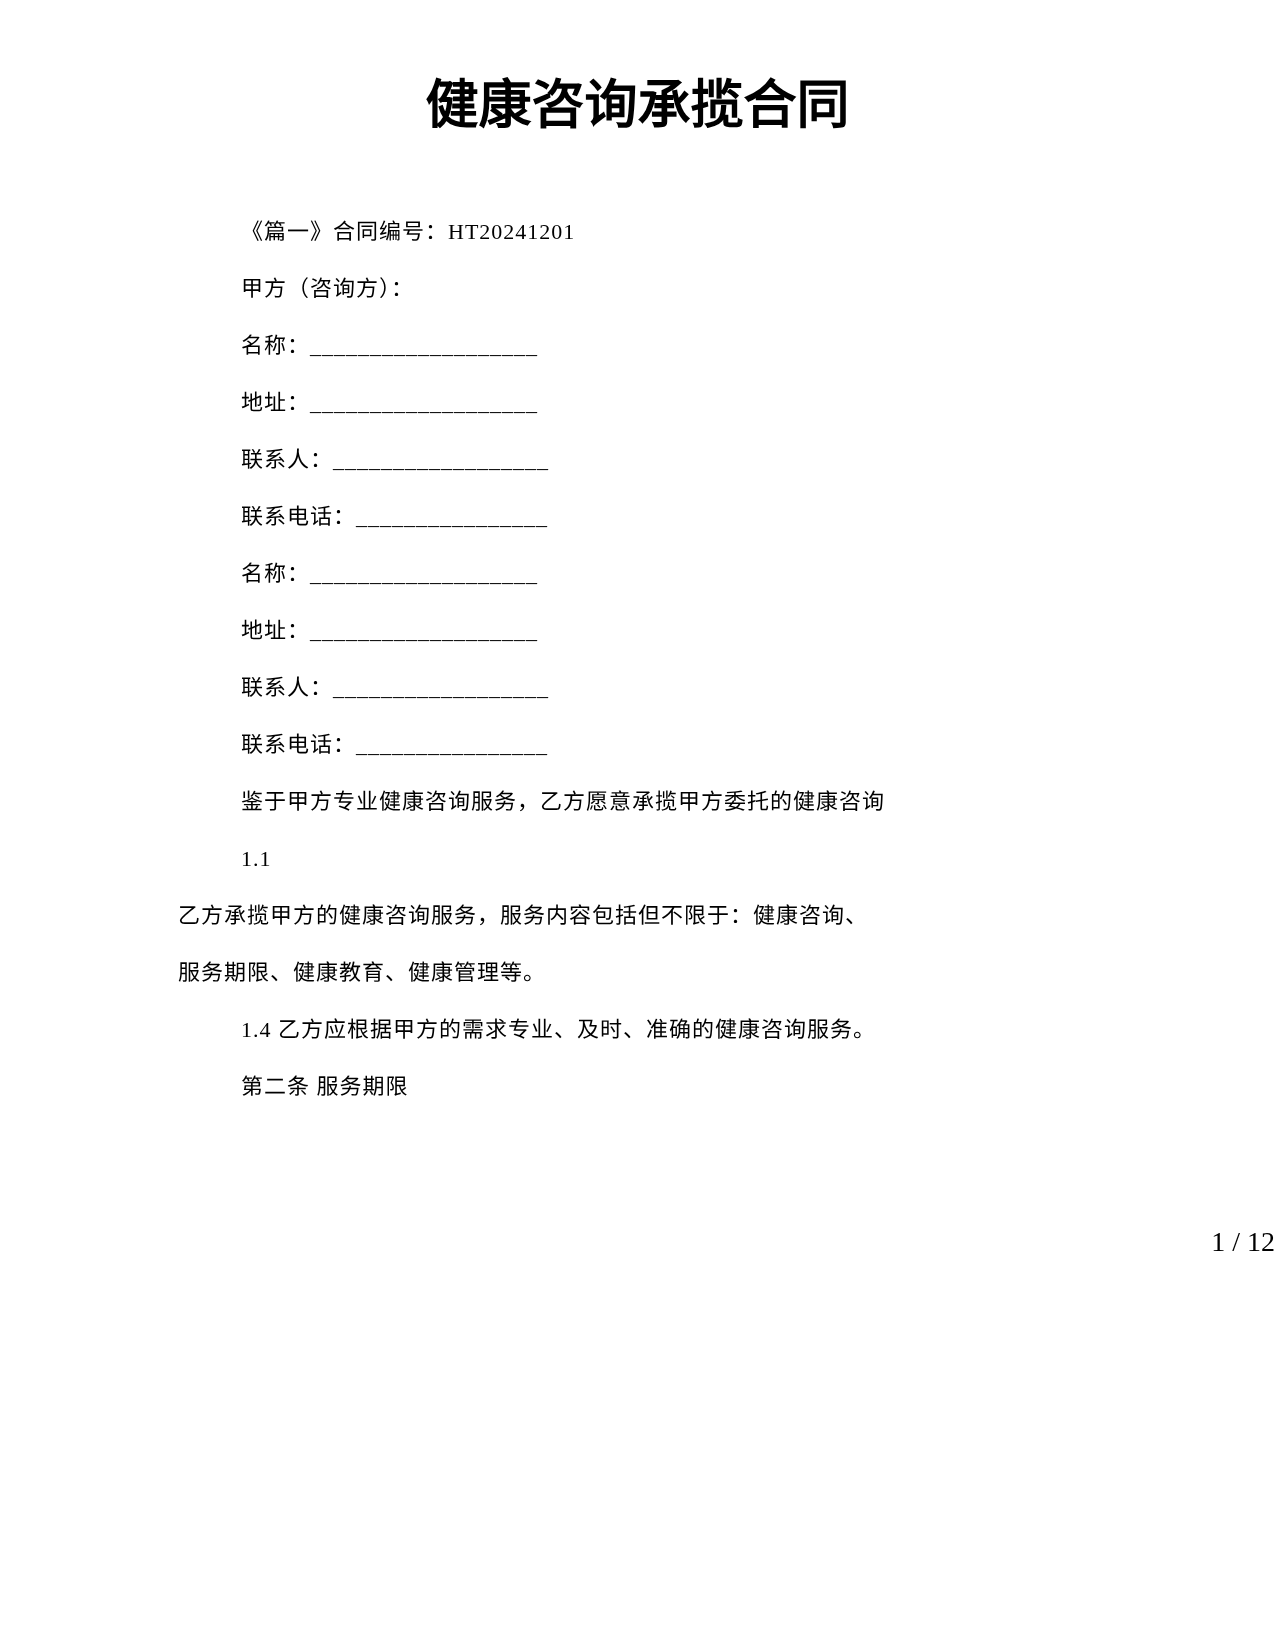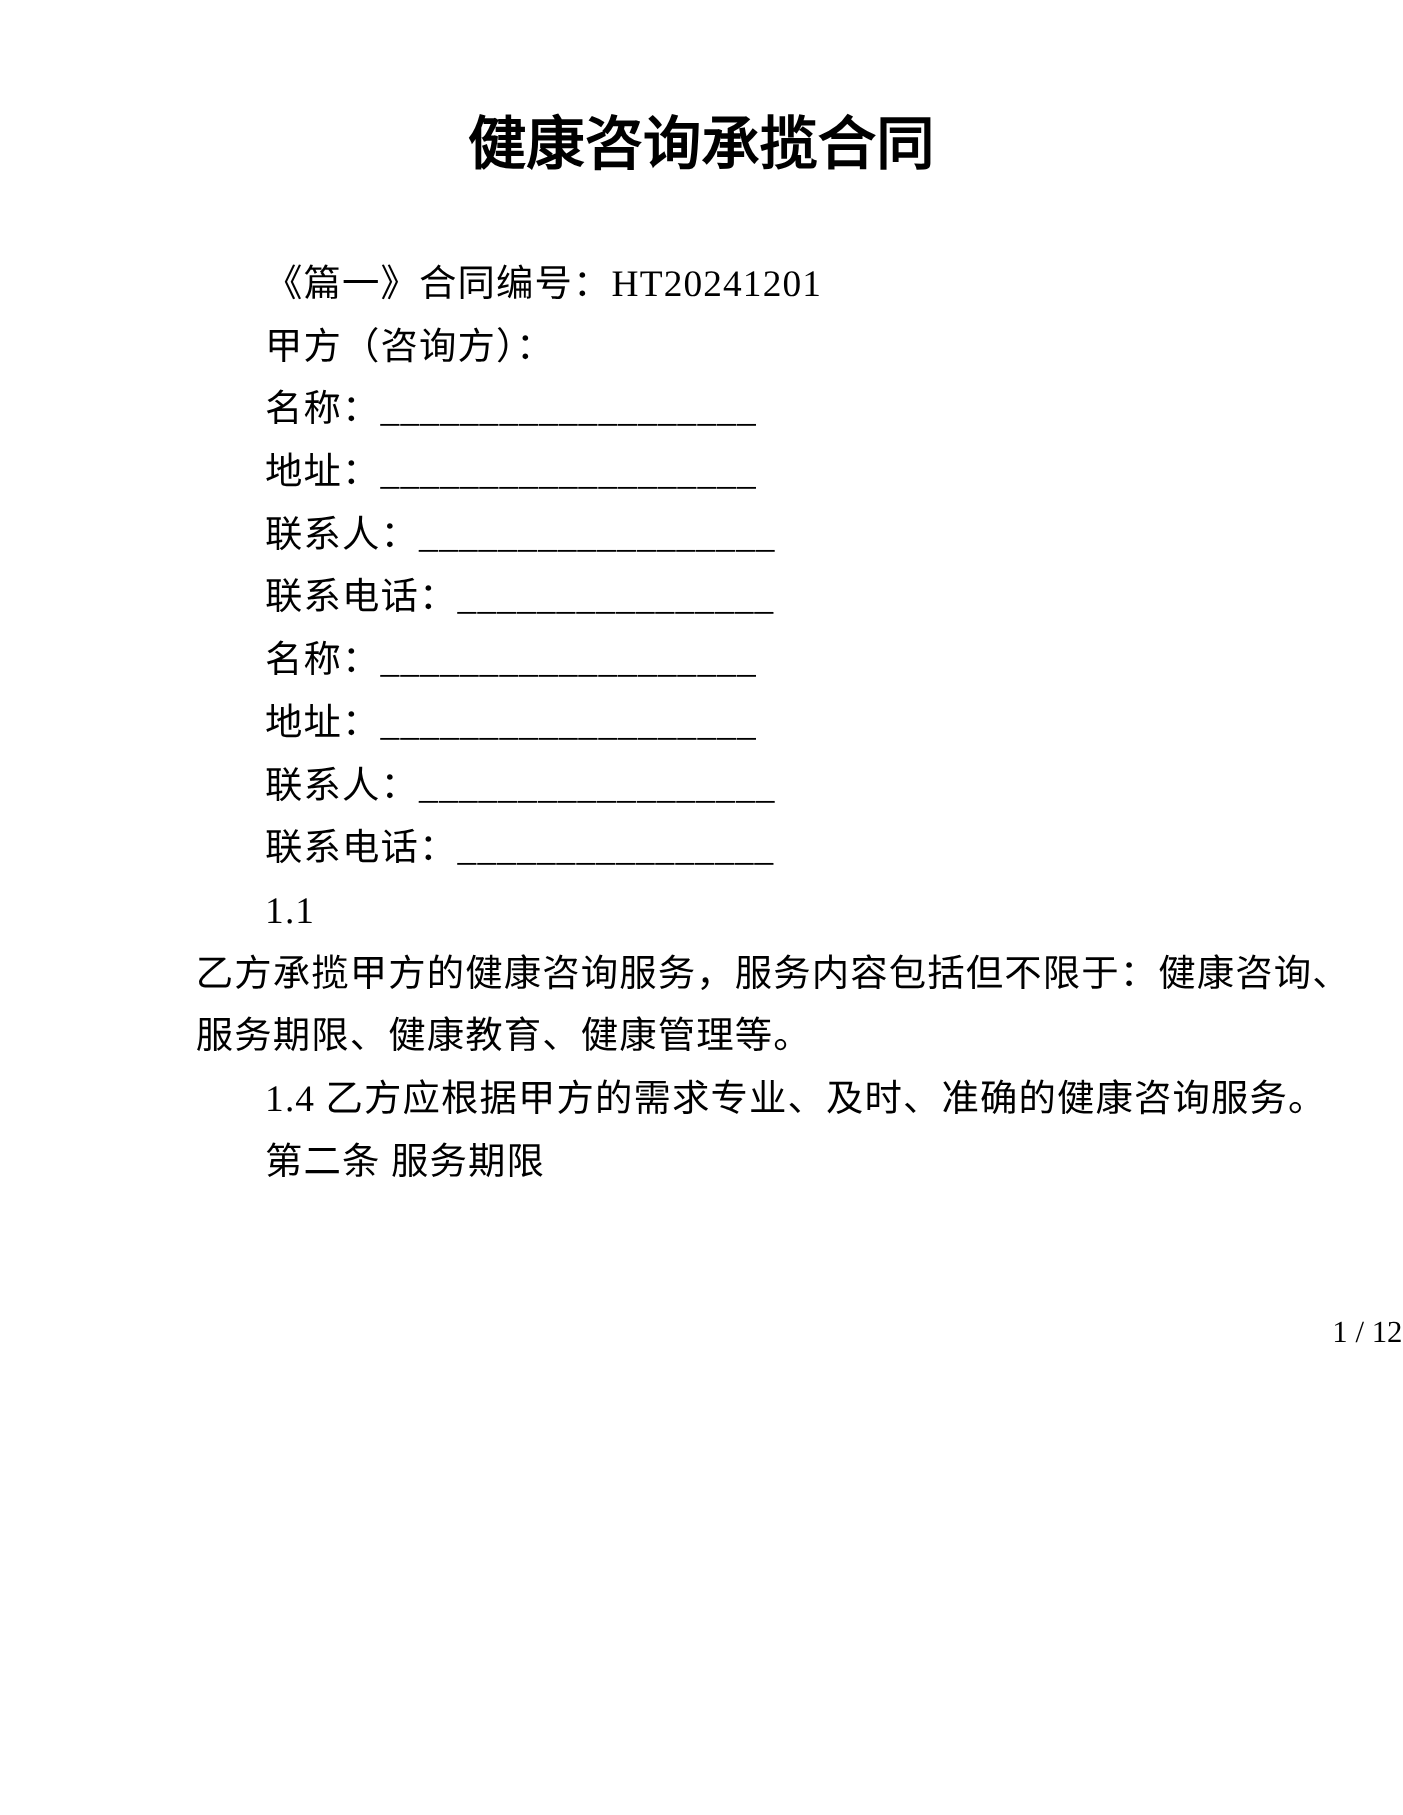--- a/index.html
+++ b/index.html
@@ -14,34 +14,34 @@
     font-family: "Liberation Serif", "DejaVu Serif", serif;
     overflow: hidden;
   }
   .page {
     position: relative;
     width: 1275px;
     height: 1650px;
     background: #ffffff;
   }
   .doc-title {
-    padding-top: 100px;
+    padding-top: 73px;
     text-align: center;
     font-size: 53px;
     font-weight: 700;
     line-height: 64px;
     white-space: nowrap;
   }
   .body-lines {
     margin-top: 66px;
   }
   .line {
     height: 57px;
     line-height: 57px;
-    font-size: 34px;
+    font-size: 22px;
     margin-left: 178px;
     margin-right: 40px;
     white-space: nowrap;
     letter-spacing: 1px;
   }
   .line.indent {
     margin-left: 241px;
   }
   .page-footer {
     margin-top: 98px;
@@ -61,20 +61,21 @@
     <div class="line indent">《篇一》合同编号：HT20241201</div>
     <div class="line indent">甲方（咨询方）：</div>
     <div class="line indent">名称：___________________</div>
     <div class="line indent">地址：___________________</div>
     <div class="line indent">联系人：__________________</div>
     <div class="line indent">联系电话：________________</div>
     <div class="line indent">名称：___________________</div>
     <div class="line indent">地址：___________________</div>
     <div class="line indent">联系人：__________________</div>
     <div class="line indent">联系电话：________________</div>
+    <div class="line indent">鉴于甲方专业健康咨询服务，乙方愿意承揽甲方委托的健康咨询</div>
     <div class="line indent">1.1</div>
     <div class="line">乙方承揽甲方的健康咨询服务，服务内容包括但不限于：健康咨询、</div>
     <div class="line">服务期限、健康教育、健康管理等。</div>
     <div class="line indent">1.4 乙方应根据甲方的需求专业、及时、准确的健康咨询服务。</div>
     <div class="line indent">第二条 服务期限</div>
   </div>
 
   <div class="page-footer">1 / 12</div>
 
 </div>

